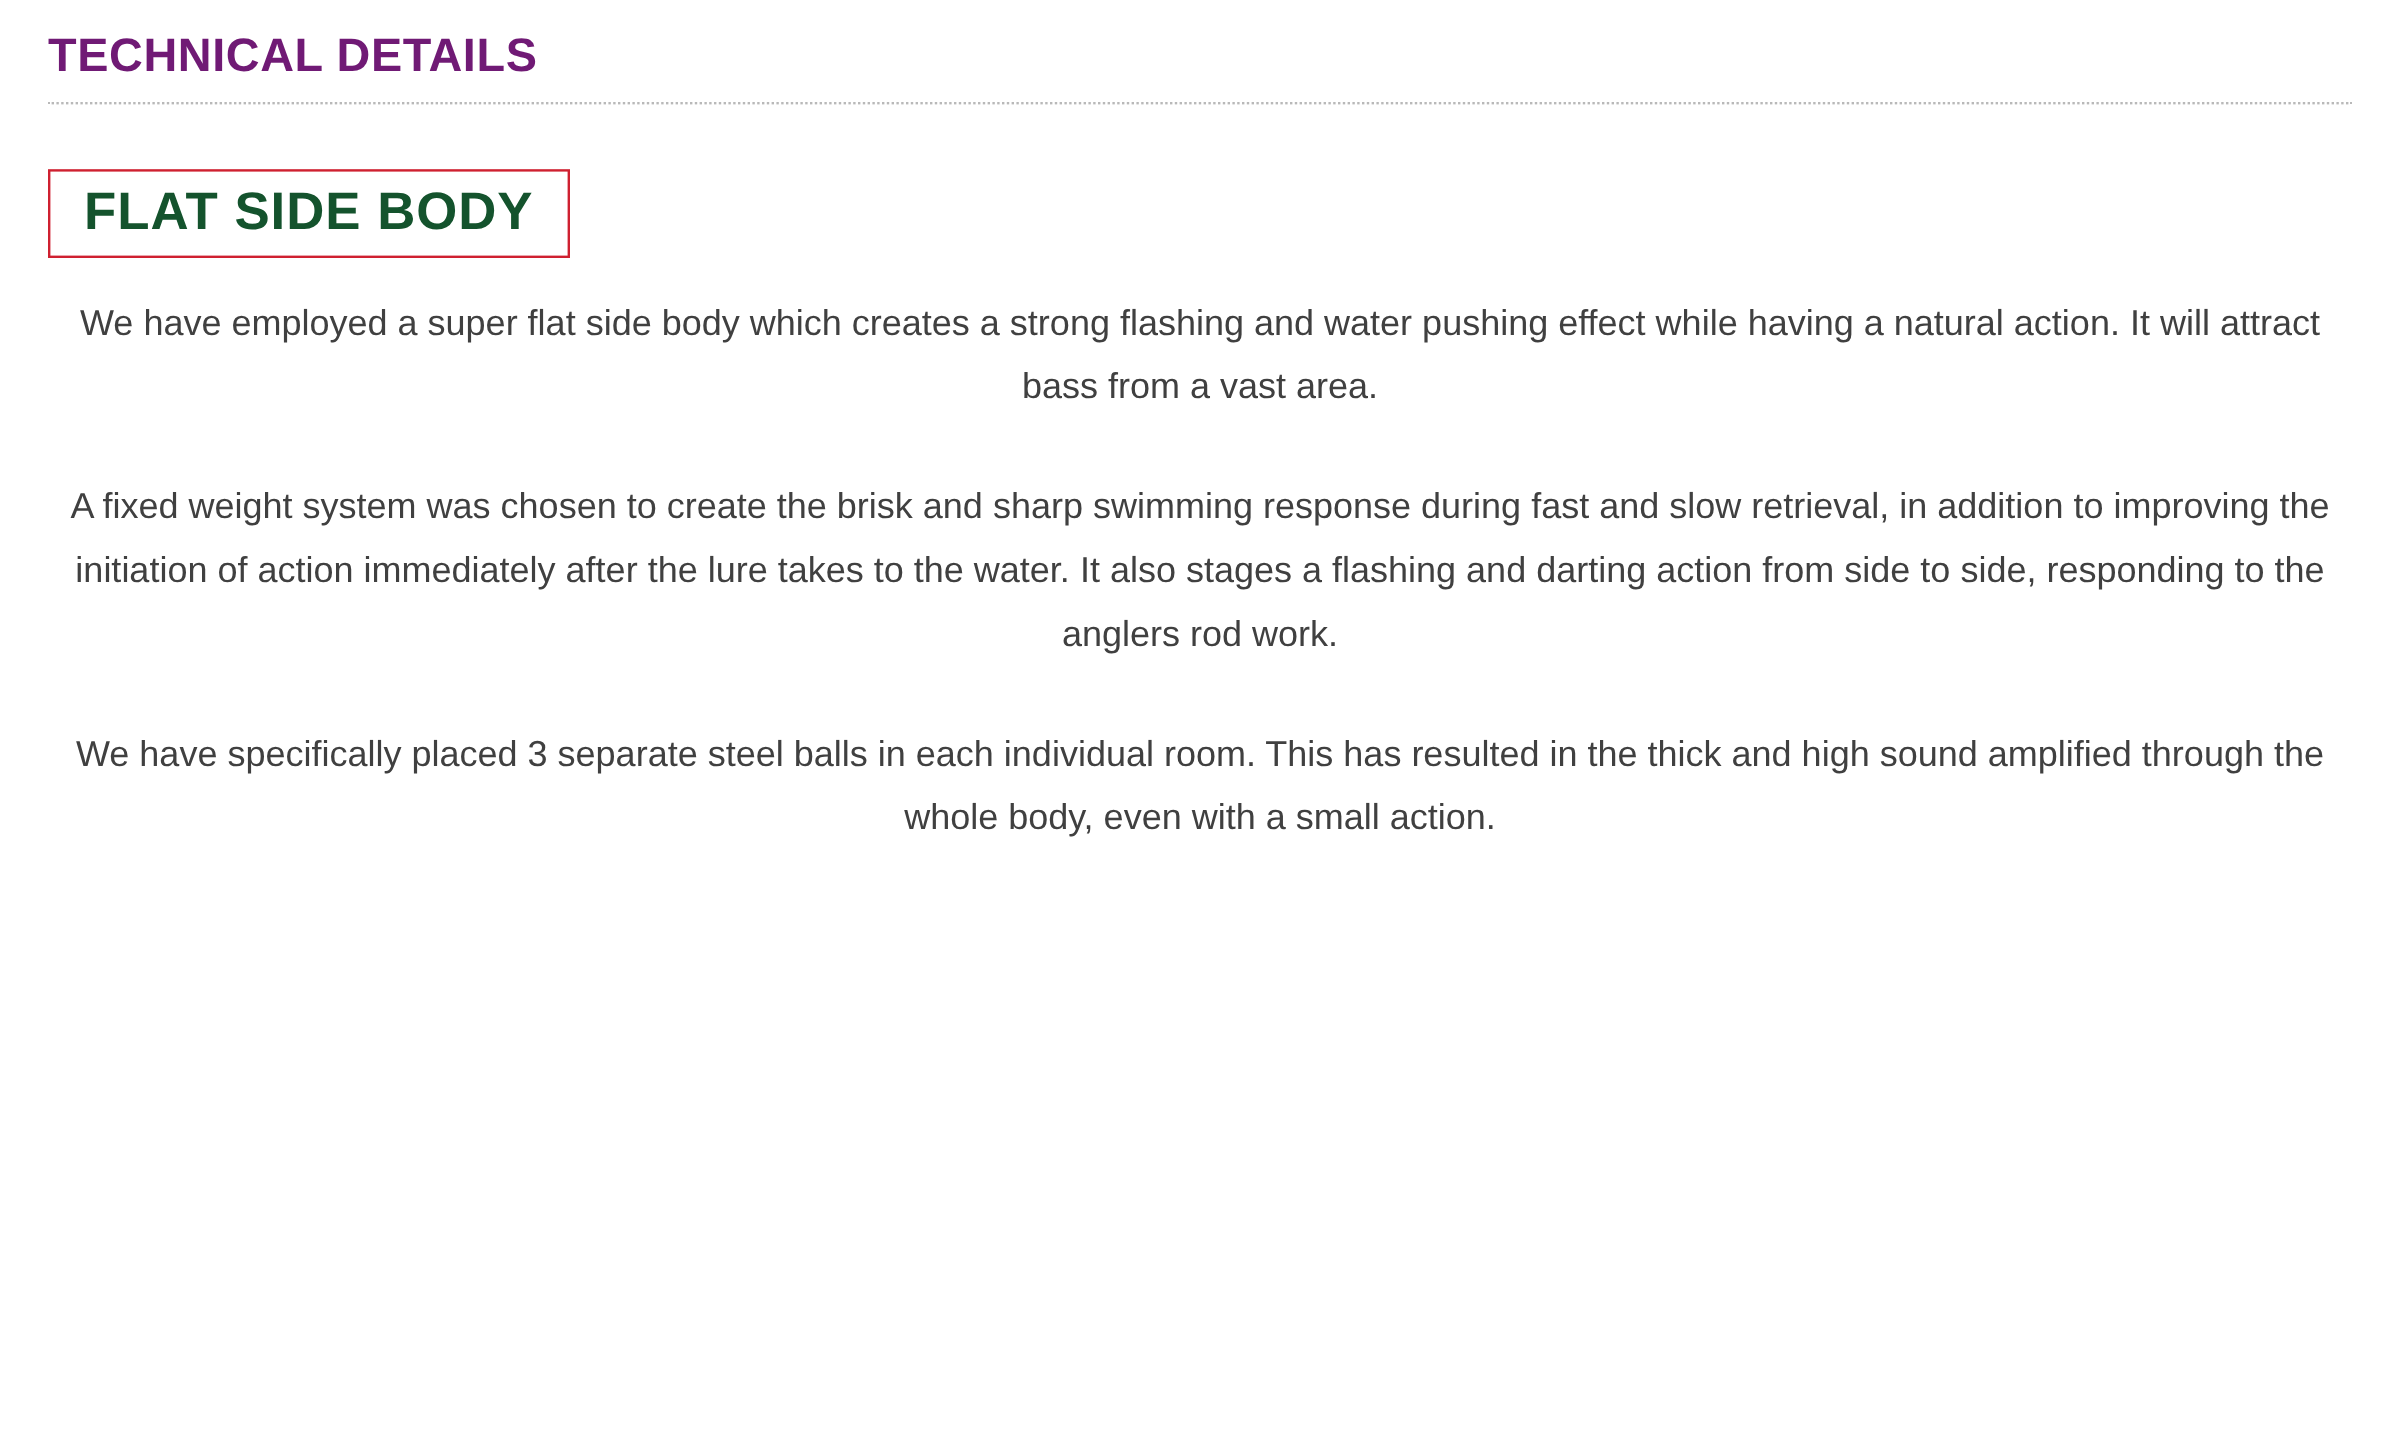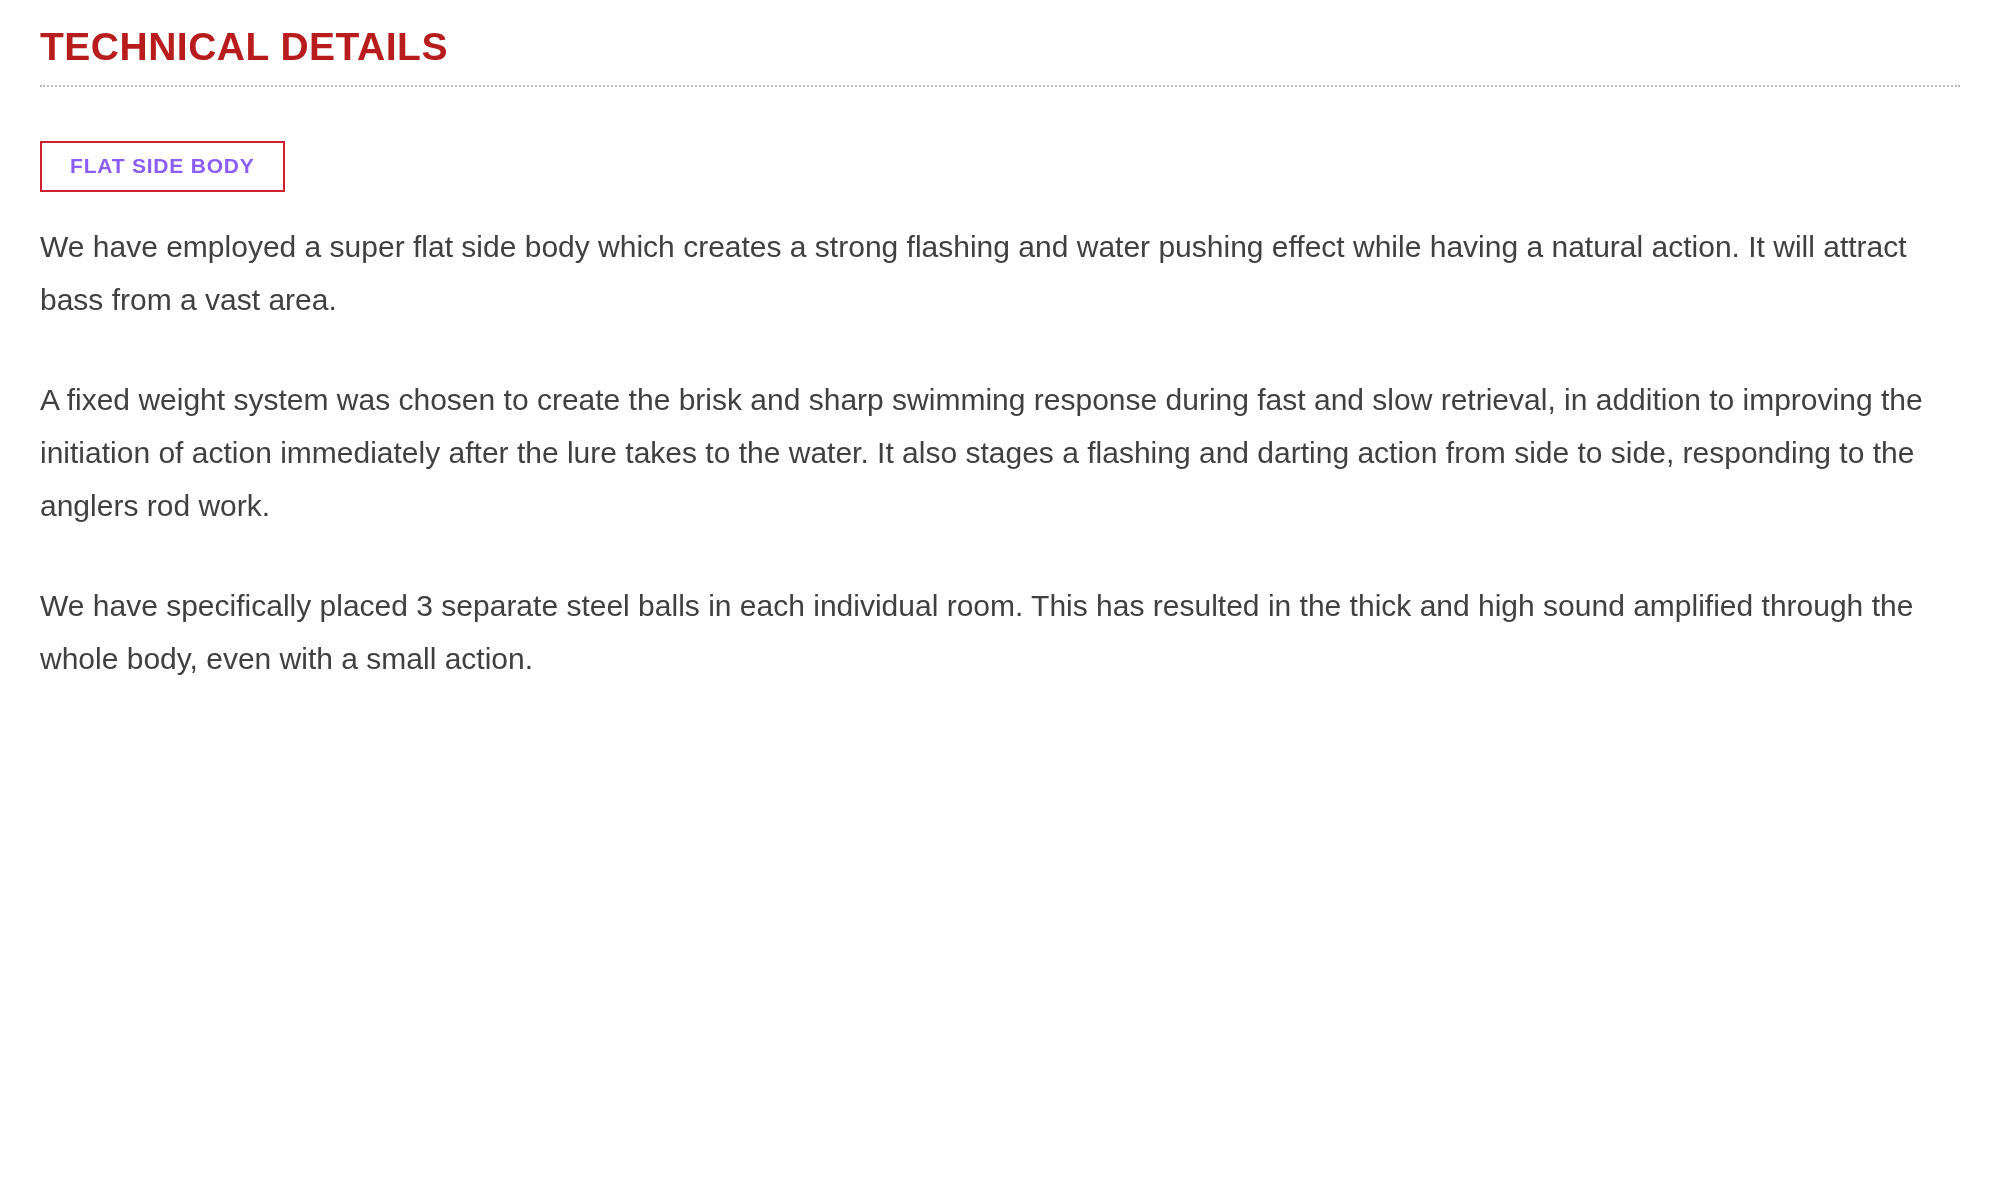--- a/index.html
+++ b/index.html
@@ -16,54 +16,55 @@
   }
   .page {
     width: 2000px;
     box-sizing: border-box;
     padding: 26px 40px 0 40px;
   }
   .section-title {
     font-size: 39px;
     font-weight: bold;
     letter-spacing: 0.5px;
-    color: #b91c1c;
+    color: #701a75;
     margin: 0 0 16px 0;
     line-height: 1.1;
   }
   .divider {
     width: 100%;
     height: 0;
     border-top: 2px dotted #b9b9b9;
     margin: 0 0 54px 0;
   }
   .block {
     margin-bottom: 46px;
   }
   .block:last-child {
     margin-bottom: 0;
   }
   .tag {
     display: inline-block;
     border: 2px solid #cf2030;
-    color: #8b5cf6;
-    font-size: 21px;
+    color: #14532d;
+    font-size: 44px;
     font-weight: bold;
     letter-spacing: 0.8px;
     padding: 12px 28px 14px 28px;
     line-height: 1;
     box-sizing: border-box;
   }
   .body-text {
     font-size: 30px;
     line-height: 1.78;
     color: #404040;
     margin: 28px 0 0 0;
     max-width: 1920px;
     font-weight: 400;
+    text-align: center;
   }
   .spacer-bottom {
     height: 60px;
   }
 </style>
 </head>
 <body>
 
 <div class="page">
 

